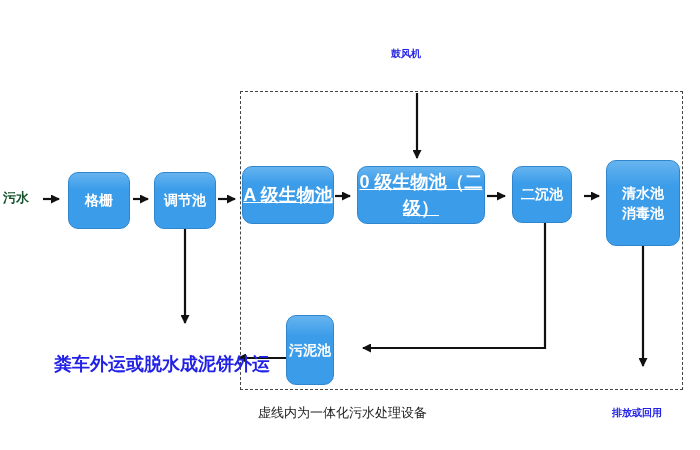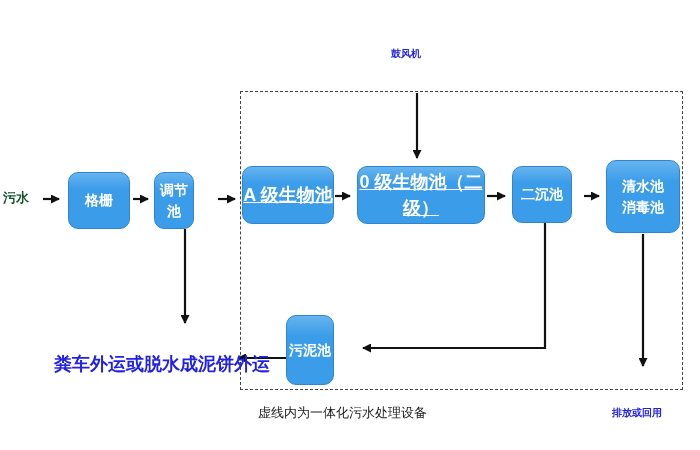--- a/index.html
+++ b/index.html
@@ -56,29 +56,29 @@
       <path d="M643,234 L643,366" marker-end="url(#ah)"></path>
     </g>
   </svg>
 
   <div class="lbl black-bold" style="left:3px;top:189px;">污水</div>
 
   <div class="lbl blue" style="left:391px;top:47px;">鼓风机</div>
 
   <div class="node" style="left:68px;top:172px;width:62px;height:57px;">格栅</div>
 
-  <div class="node" style="left:154px;top:172px;width:40px;height:57px;">调节池</div>
+  <div class="node" style="left:154px;top:172px;width:62px;height:57px;">调节池</div>
 
   <div class="node small-font" style="left:242px;top:166px;width:92px;height:58px;">A 级生物池</div>
 
   <div class="node small-font" style="left:357px;top:166px;width:128px;height:58px;">0 级生物池（二级）</div>
 
   <div class="node" style="left:512px;top:166px;width:60px;height:57px;">二沉池</div>
 
-  <div class="node" style="left:606px;top:160px;width:74px;height:73px;">清水池
+  <div class="node" style="left:606px;top:160px;width:74px;height:86px;">清水池
 消毒池</div>
 
   <div class="node" style="left:286px;top:315px;width:48px;height:70px;">污泥池</div>
 
   <div class="lbl blue long" style="left:54px;top:352px;">粪车外运或脱水成泥饼外运</div>
 
   <div class="lbl blue" style="left:612px;top:406px;">排放或回用</div>
 
   <div class="lbl note" style="left:258px;top:404px;">虚线内为一体化污水处理设备</div>
 

